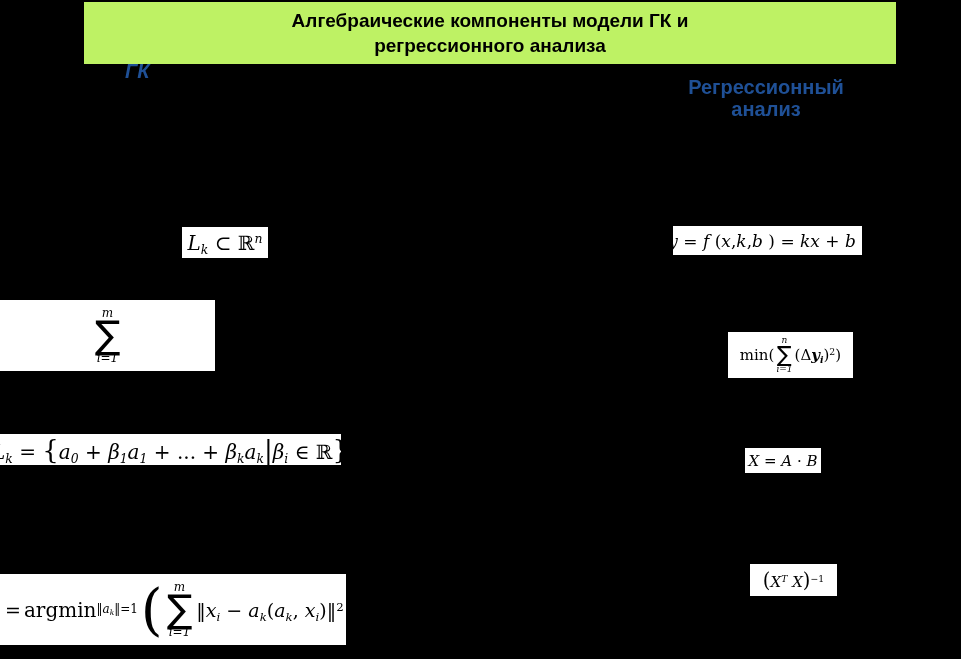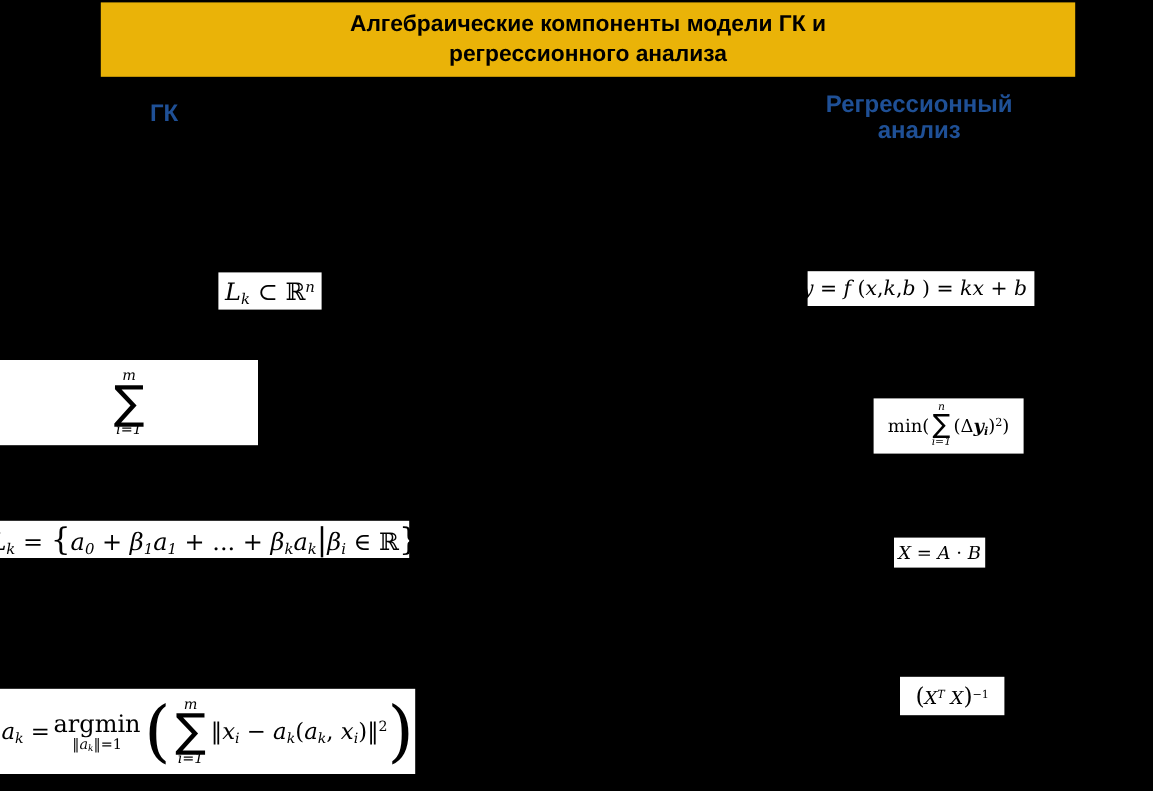--- a/index.html
+++ b/index.html
@@ -1,22 +1,22 @@
 <!DOCTYPE html>
 <html><head>
 <meta charset="utf-8">
 <style>
   html,body{margin:0;padding:0;background:#000;}
   .slide{position:relative;width:961px;height:659px;background:#000;overflow:hidden;
          font-family:"Liberation Sans",sans-serif;}
-  .title-box{position:absolute;left:84px;top:2px;width:812px;height:62px;background:#eab308;
+  .title-box{position:absolute;left:84px;top:2px;width:812px;height:62px;background:#bef264;
              display:flex;flex-direction:column;align-items:center;justify-content:center;
              color:#000;font-weight:bold;font-size:19px;line-height:25px;text-align:center;}
   .col-head{position:absolute;font-weight:bold;font-size:20px;line-height:22px;}
-  .col-head-left{left:125px;top:84px;}
+  .col-head-left{left:125px;top:60px;font-style:italic;}
   .col-head-right{left:666px;top:76px;width:200px;text-align:center;}
   
   .fbox{position:absolute;background:#fff;color:#000;display:flex;align-items:center;
         justify-content:center;font-family:"DejaVu Serif","DejaVu Sans",serif;
         white-space:nowrap;}
   .fx .it{font-style:italic;}
   .fx .up{font-style:normal;}
   .fx .bi{font-style:italic;font-weight:700;}
   .fx .big{font-size:1.3em;}
   .fx sub{font-size:0.62em;line-height:0;vertical-align:-0.3em;}
@@ -31,21 +31,21 @@
   .box-e1{left:0;top:574px;width:346px;height:71px;font-size:19px;}
   .box-e2{left:750px;top:564px;width:87px;height:32px;font-size:15px;}
   .sumstack{display:inline-flex;flex-direction:column;align-items:center;line-height:1;
             margin:0 4px;}
   .sumstack .lim{font-size:12px;font-style:italic;}
   .sumstack .op{font-size:38px;line-height:0.85;font-style:normal;
                 font-family:"DejaVu Sans",sans-serif;}
   .sumstack.small{margin:0 2px;}
   .sumstack.small .lim{font-size:9px;}
   .sumstack.small .op{font-size:22px;line-height:0.9;}
-  .argstack{display:inline-flex;flex-direction:column;align-items:center;line-height:1.1;
+  .argstack{display:inline-flex;flex-direction:row;align-items:center;line-height:1.1;
             margin:0 3px;}
   .argstack .argword{font-style:normal;font-size:20px;}
   .argstack .argcons{font-size:12px;}
   .bigparen{font-style:normal;font-size:56px;line-height:0;font-weight:400;}
 </style>
 </head>
 <body>
 
 <div class="slide">
 

